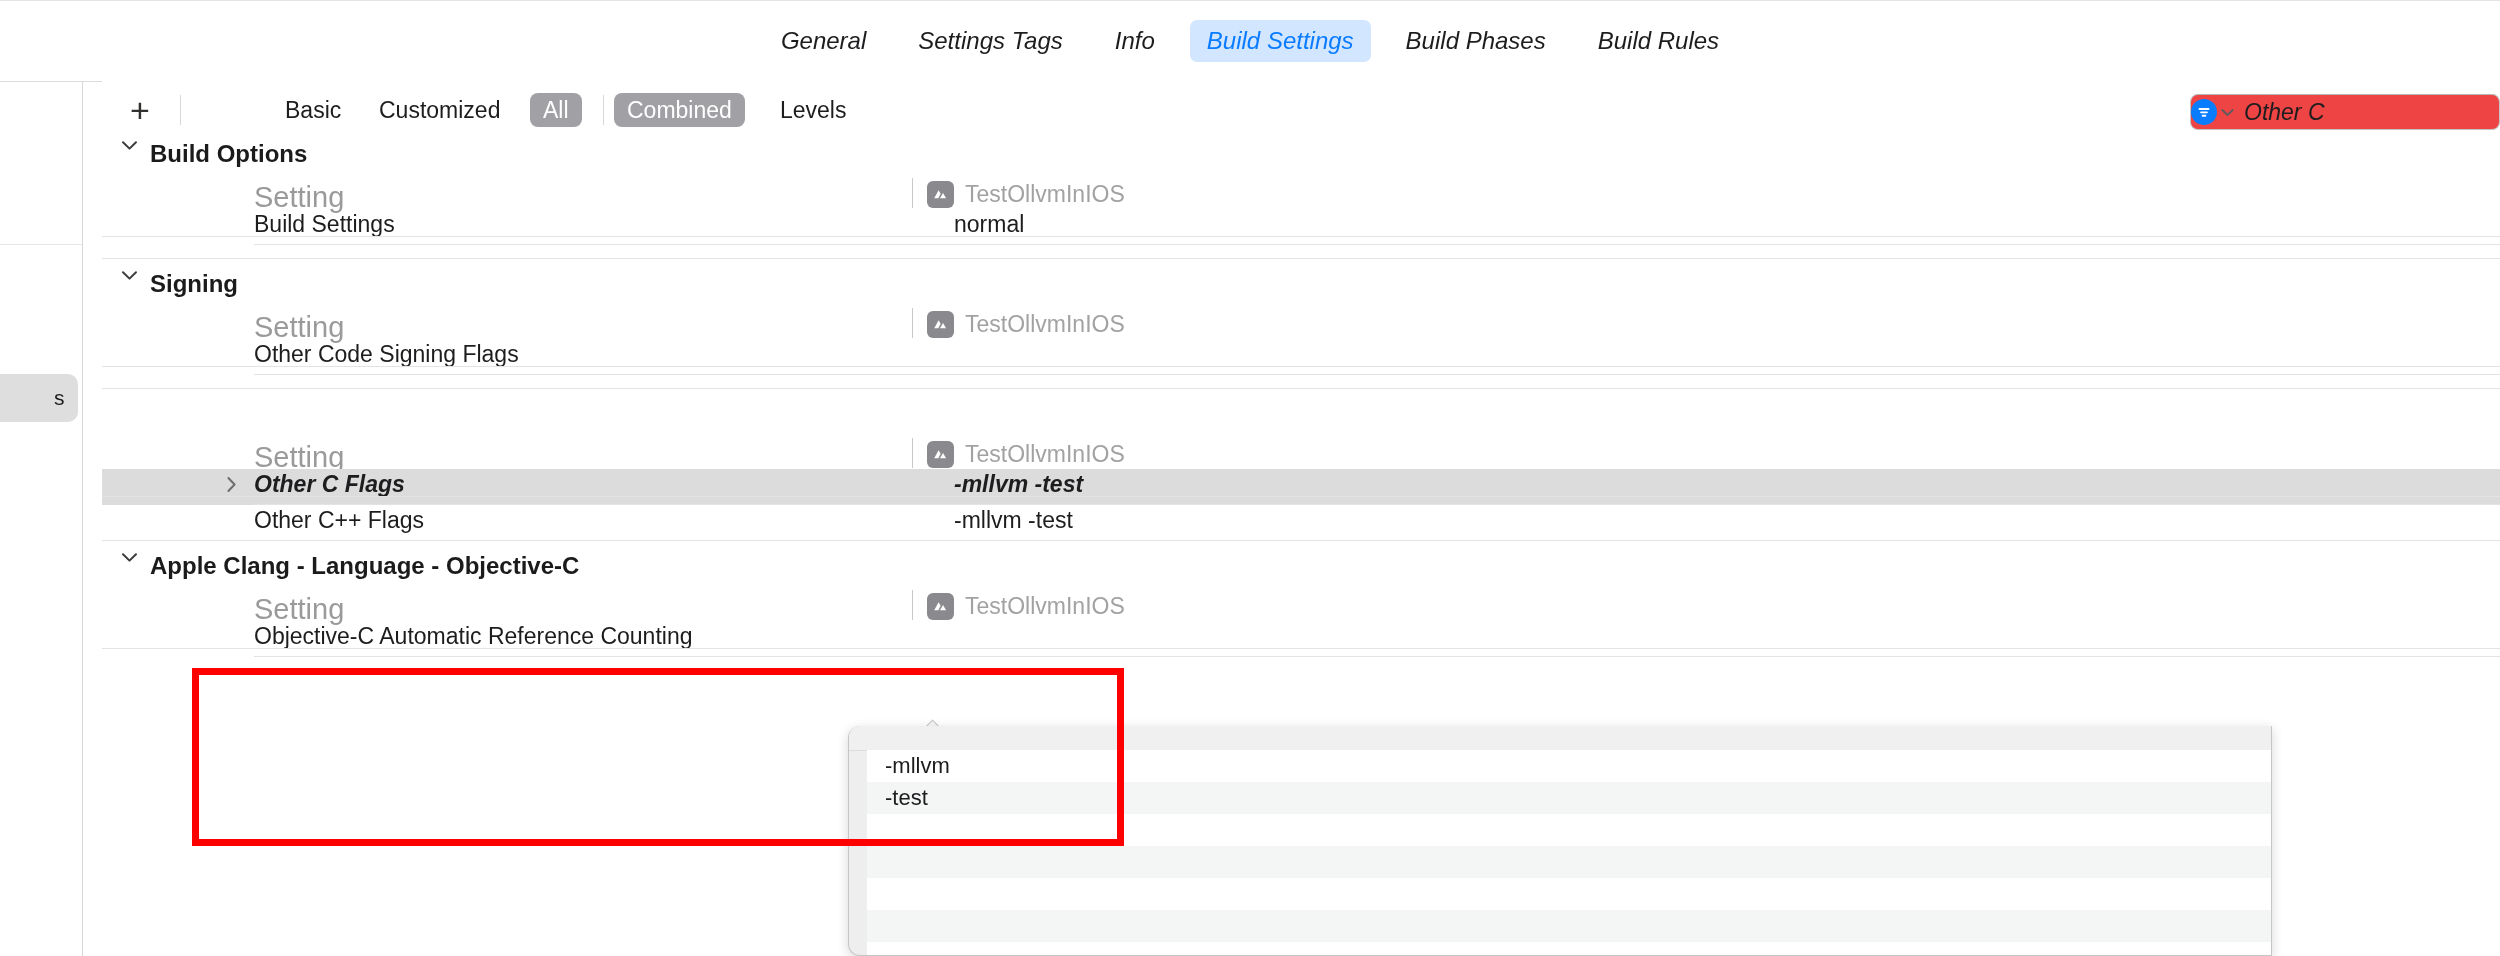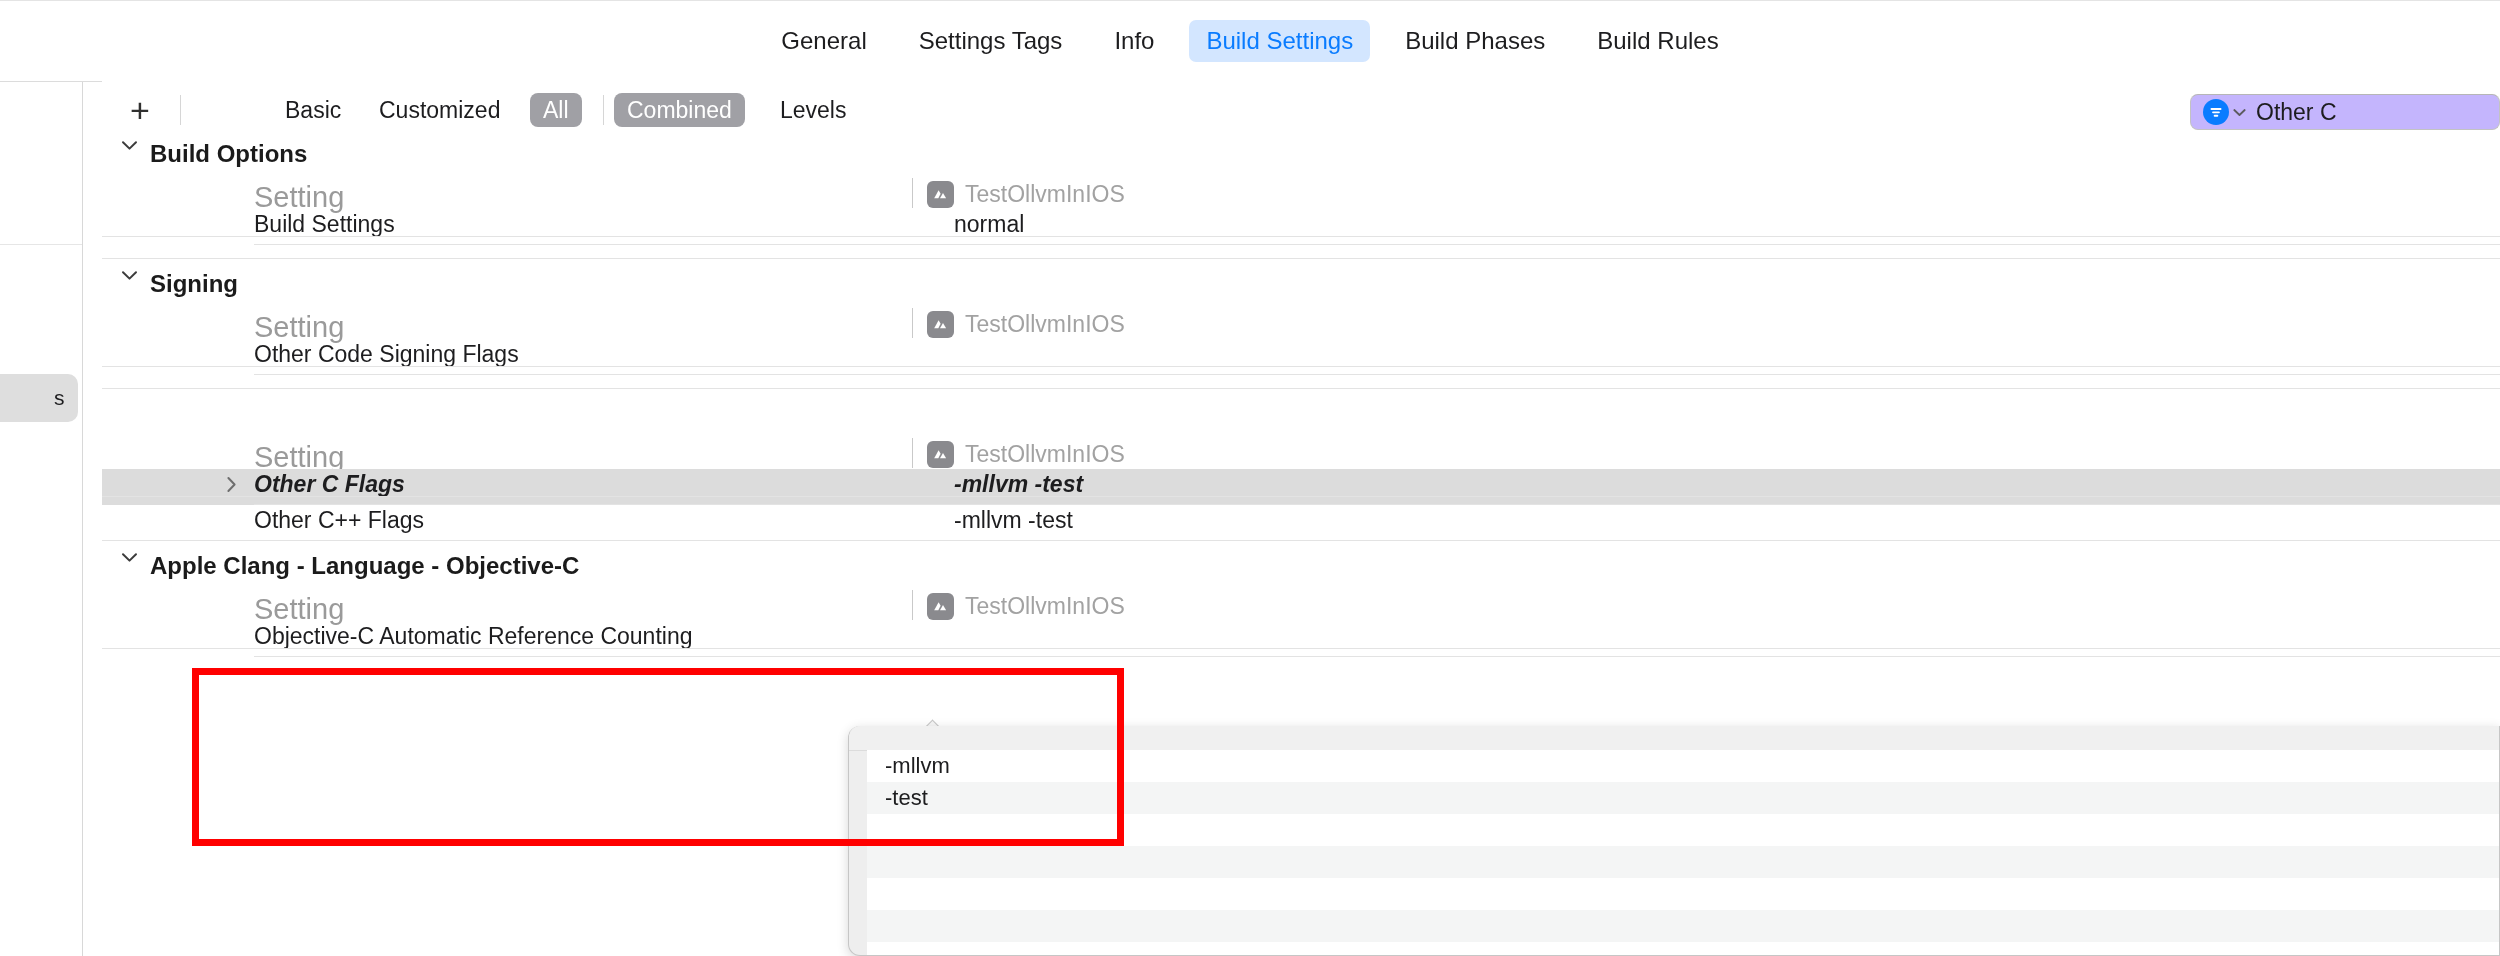--- a/index.html
+++ b/index.html
@@ -85,20 +85,21 @@
     gap: 0px;
   }
   .tab {
     font-size: 24px;
     color: #1d1d1f;
     padding: 7px 17px;
     border-radius: 7px;
     white-space: nowrap;
     cursor: default;
     margin: 0 9px;
+    font-style: italic;
   }
   .tab.selected {
     background: #d3e6ff;
     color: #0a7cff;
   }
 
   
   .toolbar {
     position: absolute;
     left: 102px;
@@ -157,25 +158,25 @@
 
   .searchfield {
     position: absolute;
     right: 0px;
     top: 13px;
     width: 310px;
     height: 36px;
     border: 1px solid #c3c3c3;
     border-top-color: #b6b6b6;
     border-radius: 8px;
-    background: #c4b5fd;
-    display: flex;
-    align-items: center;
-    padding-left: 12px;
+    background: #ef4444;
+    display: flex;
+    align-items: center;
     box-sizing: border-box;
+    font-style: italic;
   }
   .filter-icon {
     width: 26px;
     height: 26px;
     border-radius: 50%;
     background: #0a7cff;
     display: flex;
     align-items: center;
     justify-content: center;
     flex: none;
@@ -324,21 +325,21 @@
     width: 2246px;
     height: 1px;
     background: #e3e3e3;
   }
 
   
   .popover {
     position: absolute;
     left: 848px;
     top: 726px;
-    width: 1652px;
+    width: 1424px;
     height: 230px;
     background: #eeeeee;
     border: 1px solid #c6c6c6;
     border-top: none;
     border-top-left-radius: 12px;
     border-bottom-left-radius: 12px;
     box-shadow: 0 3px 12px rgba(0,0,0,0.16);
     box-sizing: border-box;
     overflow: hidden;
   }

